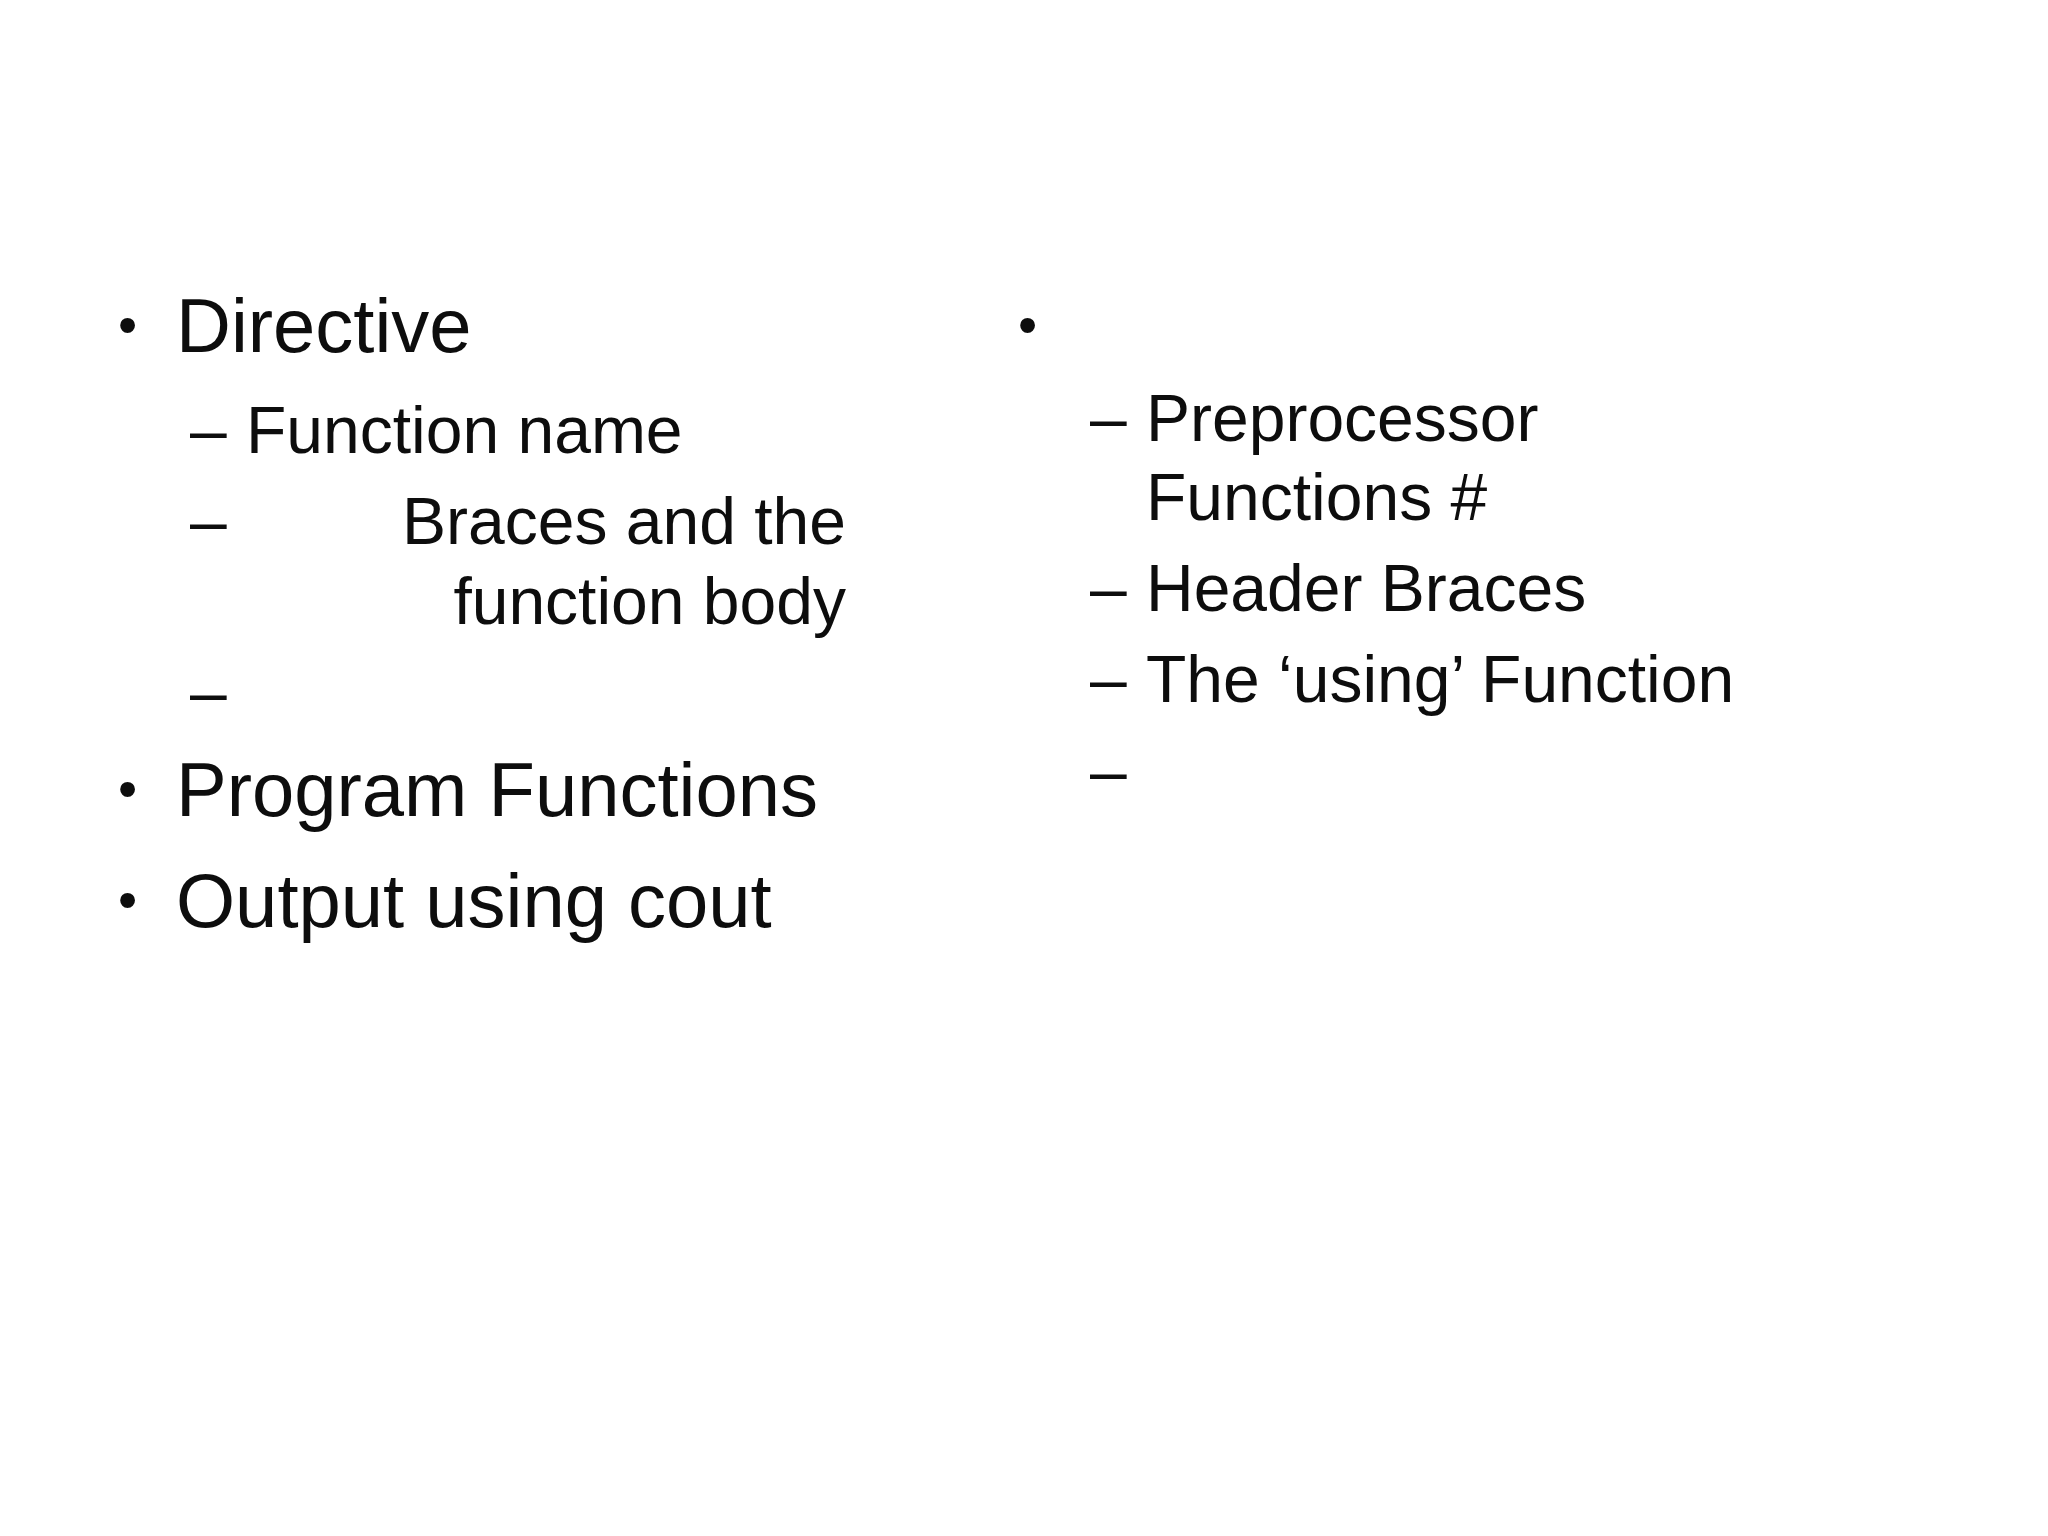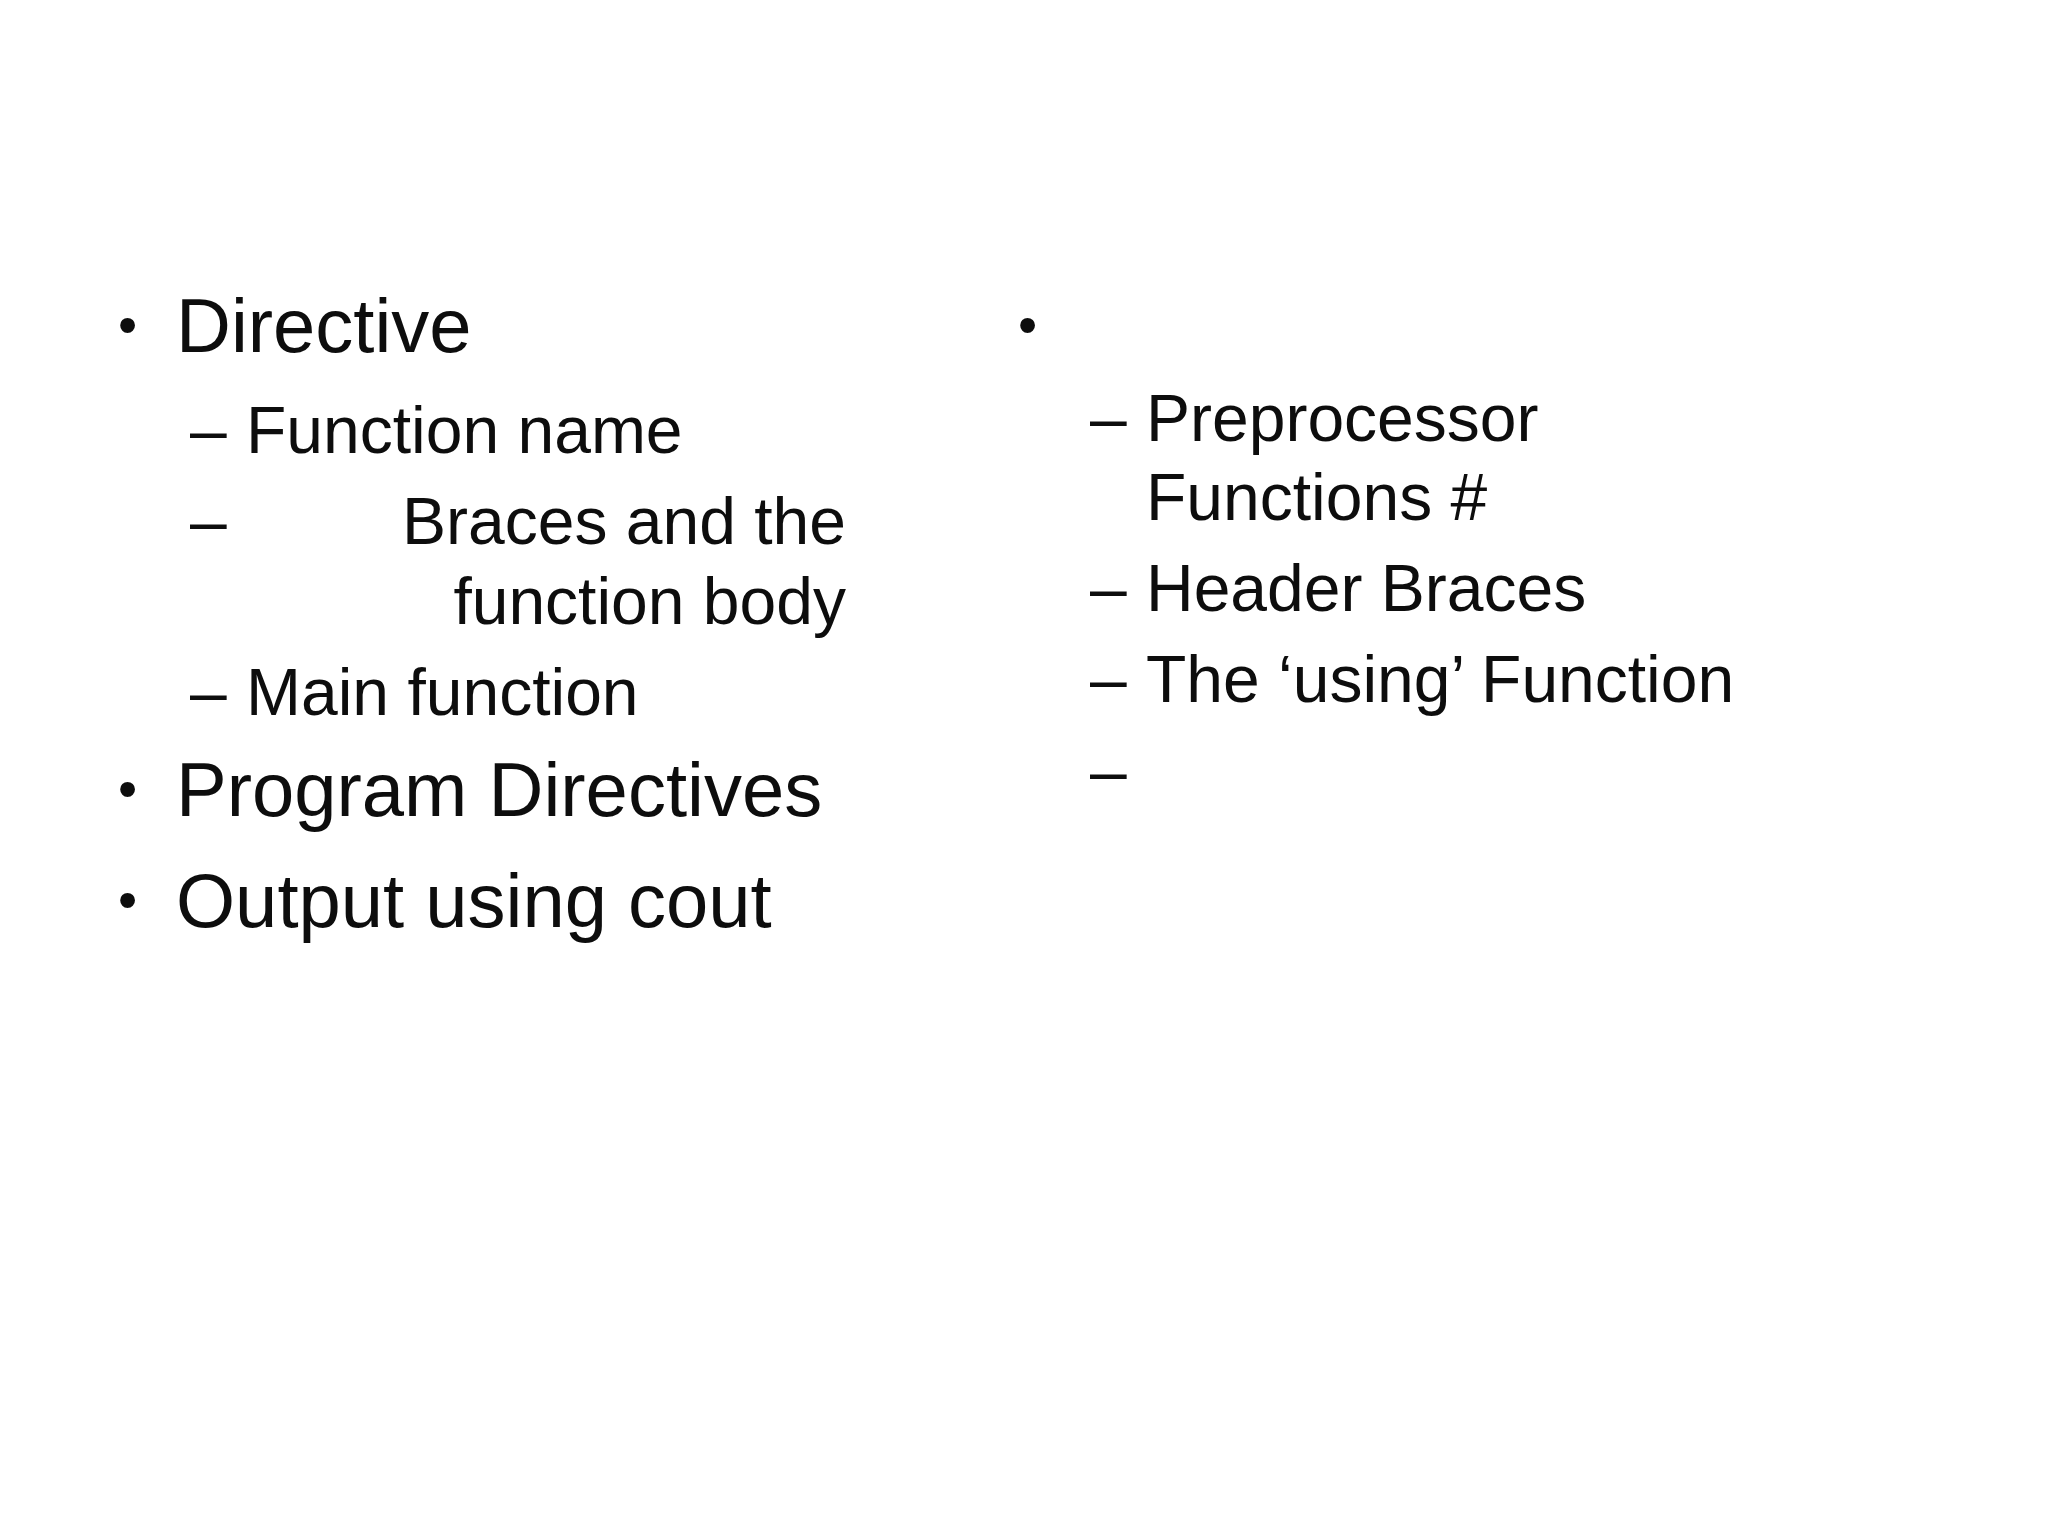--- a/index.html
+++ b/index.html
@@ -41,25 +41,24 @@
       <li class="item item--l2">
         <span class="marker">–</span>
         <span class="txt">Function name</span>
       </li>
       <li class="item item--l2">
         <span class="marker">–</span>
         <span class="txt">Braces and the function body</span>
       </li>
       <li class="item item--l2">
         <span class="marker">–</span>
-        <span class="txt">Main function</span>
       </li>
       <li class="item item--l1 item--later">
         <span class="marker">•</span>
-        <span class="txt">Program Directives</span>
+        <span class="txt">Program Functions</span>
       </li>
       <li class="item item--l1">
         <span class="marker">•</span>
         <span class="txt">Output using cout</span>
       </li>
     </ul>
   </div>
 
   <div class="col col--right">
     <ul class="list">

